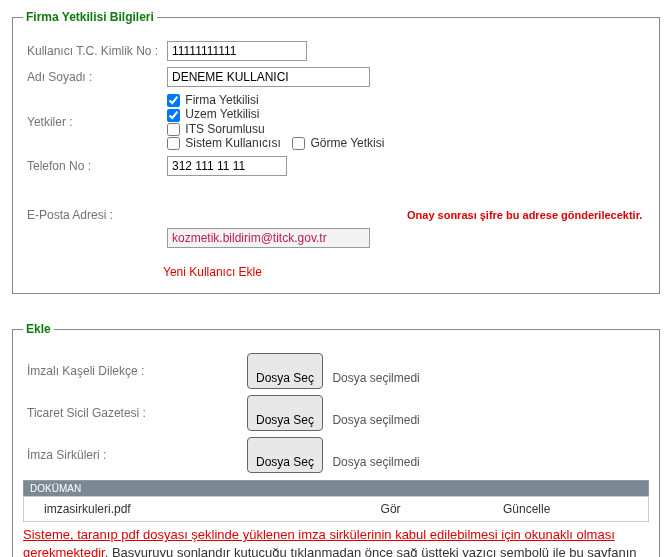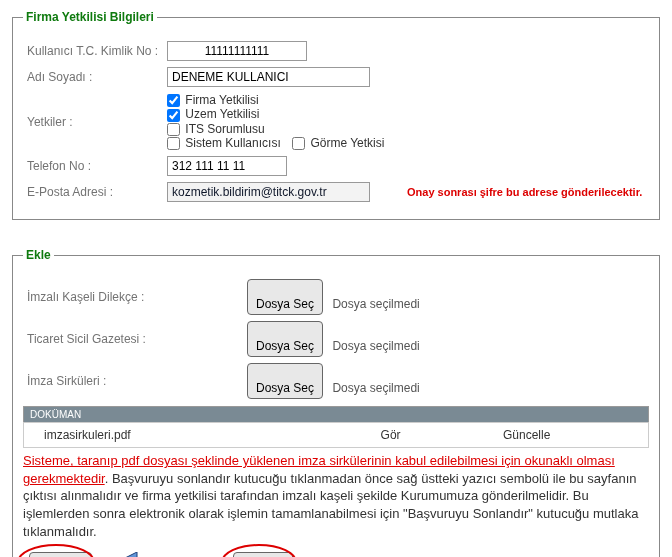--- a/index.html
+++ b/index.html
@@ -27,21 +27,21 @@
   table.form td { padding: 3px 4px; vertical-align: middle; }
   .label-col { width: 140px; color: #737373; }
   input[type="text"] {
     font-family: inherit;
     font-size: 12px;
     padding: 2px 4px;
     border: 1px solid #999;
     background: #fff;
     height: 20px;
   }
-  input[disabled] { background: #f3f3f3; color: #0f172a; }
+  input[disabled] { background: #f3f3f3; color: #be185d; margin-top: 46px; }
   .wide-input { width: 203px; }
   .phone-input { width: 120px; border: 2px solid #333; }
   .redtext { color: #d00; font-weight: bold; font-size: 11px; }
   .addlink { color: #d00; font-size: 12px; cursor: pointer; display: inline-block; margin-top: 14px; }
   .filebtn {
     font-family: inherit;
     font-size: 12px;
     background: #e8e8e8;
     border: 1px solid #666;
     border-radius: 4px;
@@ -92,21 +92,21 @@
 </head>
 <body>
 
 <fieldset>
   <legend>Firma Yetkilisi Bilgileri</legend>
   <table class="form">
     <tbody>
         <tr>
       <td class="label-col">Kullanıcı T.C. Kimlik No :</td>
       <td colspan="2">
-        <input type="text" class="wide-input" style="width: 140px; text-align: center;" value="11111111111">
+        <input type="text" class="wide-input" style="width: 140px;" value="11111111111">
       </td>
     </tr>
     <tr>
       <td class="label-col">Adı Soyadı :</td>
       <td colspan="2">
         <input type="text" class="wide-input" value="DENEME KULLANICI" style="">
       </td>
     </tr>
     <tr>
       <td class="label-col">Yetkiler :</td>
@@ -151,20 +151,23 @@
       <td class="label-col">E-Posta Adresi :</td>
       <td style="width:240px">
         <input type="text" class="wide-input" disabled="" value="kozmetik.bildirim@titck.gov.tr" style="">
       </td>
       <td>
         <span class="redtext">Onay sonrası şifre bu adrese gönderilecektir.</span>
       </td>
     </tr>
   </tbody>
     </table>
+  <div style="padding-left:140px">
+    <span class="addlink">Yeni Kullanıcı Ekle</span>
+  </div>
 </fieldset>
 
 <fieldset>
   <legend>Ekle</legend>
 
   <table class="form">
     <tbody>
         <tr>
       <td class="label-col" style="width:220px">İmzalı Kaşeli Dilekçe :</td>
       <td>

